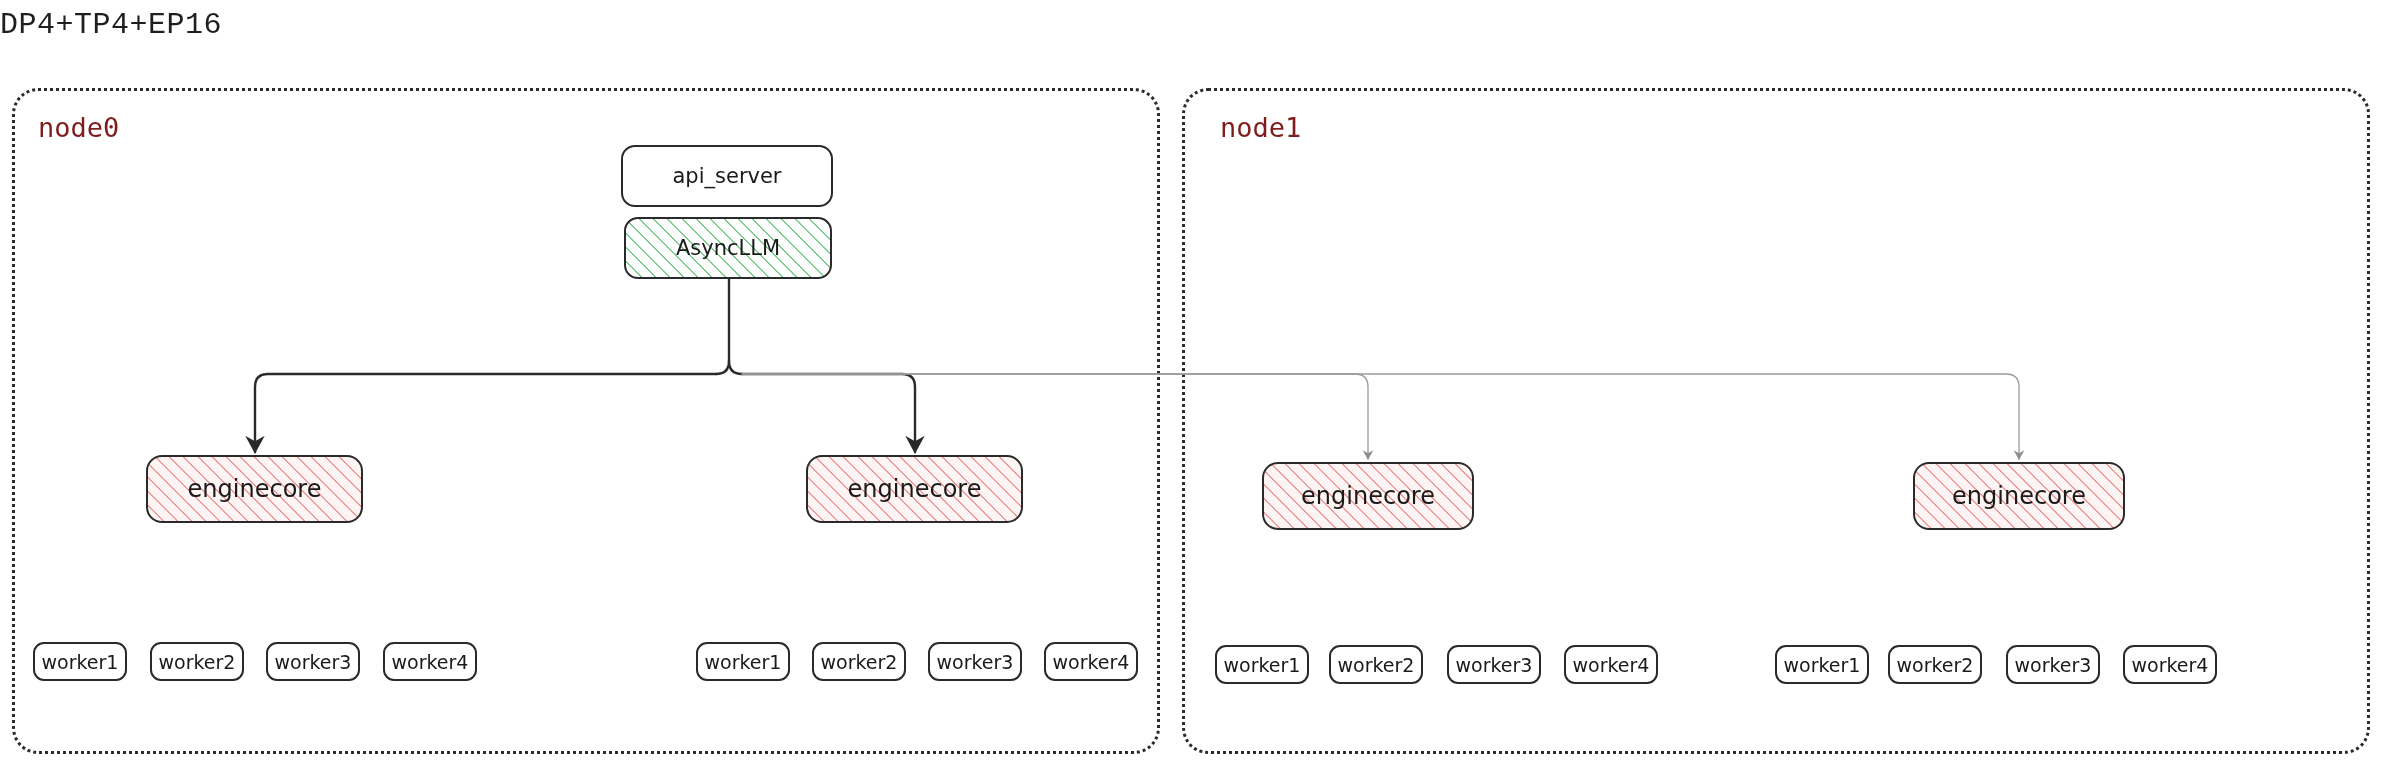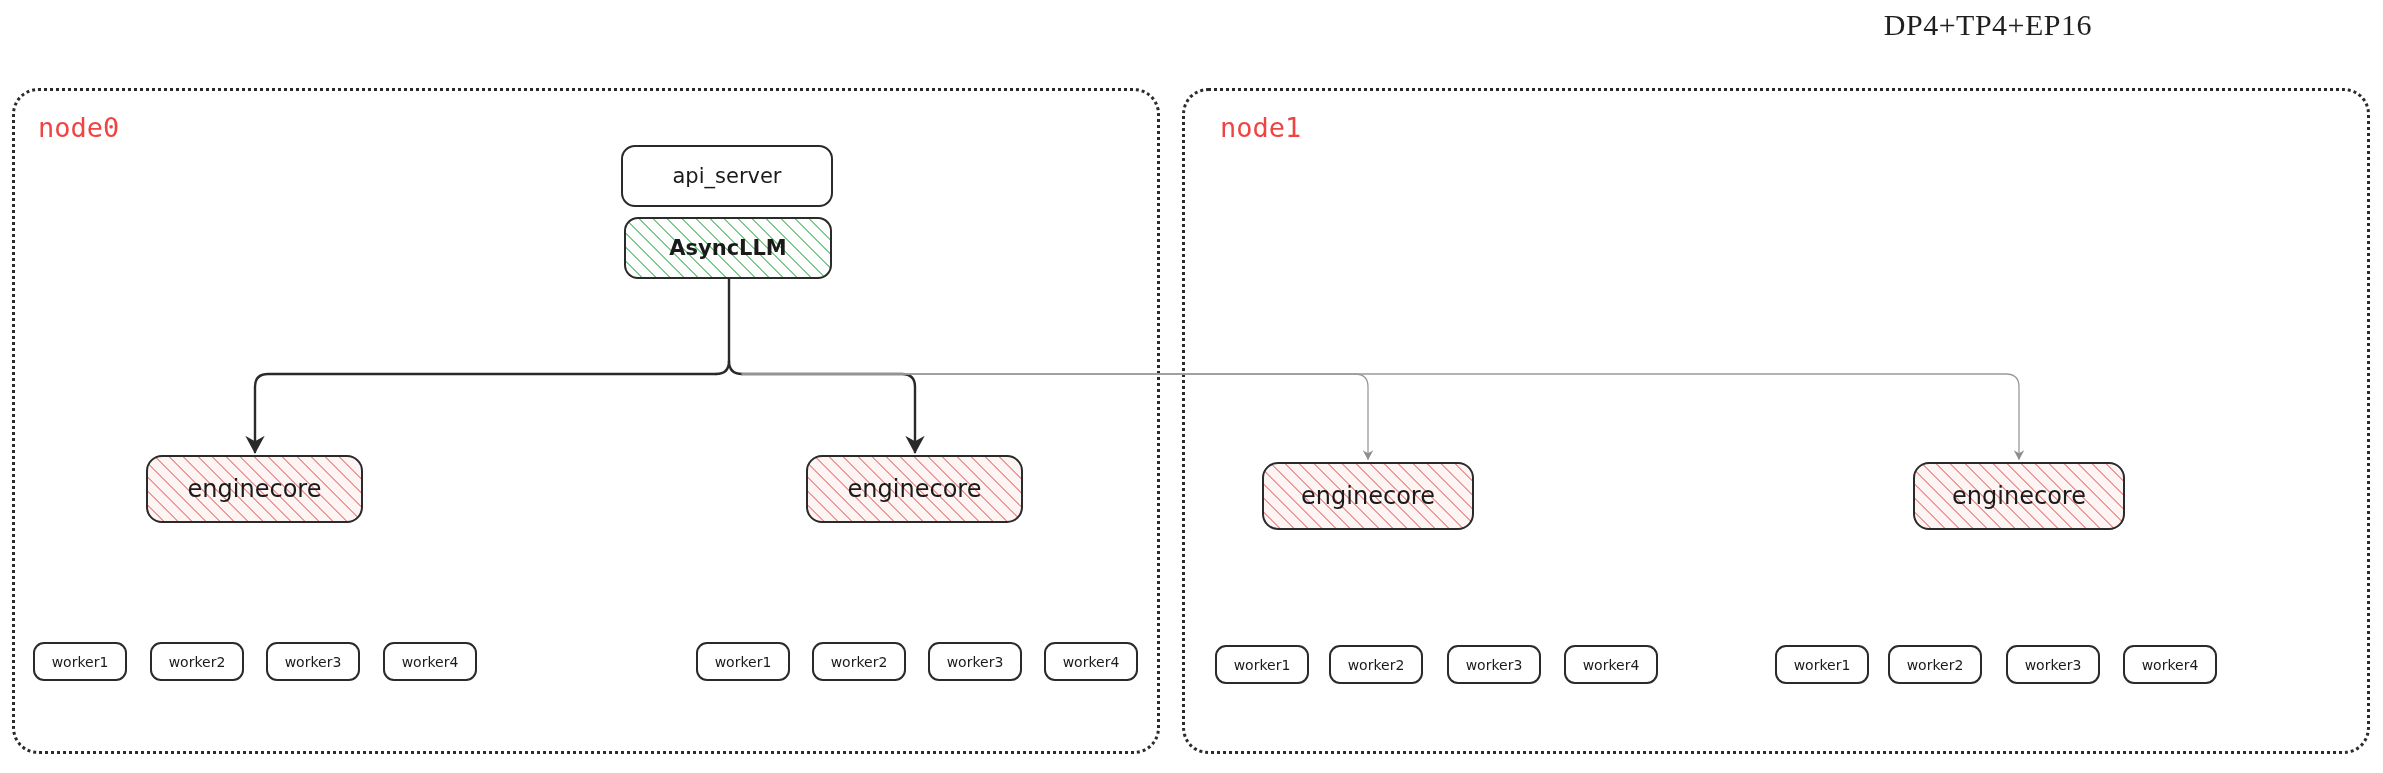--- a/index.html
+++ b/index.html
@@ -21,43 +21,43 @@
     width: 2383px;
     height: 773px;
   }
 
   
   #diagram-title {
     position: absolute;
     left: 0;
     top: 8px;
     width: 2092px;
-    text-align: right;
-    font-family: Liberation Serif, serif;
+    text-align: left;
+    font-family: Liberation Mono, monospace;
     font-size: 30px;
     font-weight: 500;
     letter-spacing: 0.5px;
     color: #1f1f1f;
     white-space: nowrap;
   }
 
   
   .node-container {
     position: absolute;
     border: 3px dotted #2b2b2b;
     border-radius: 26px;
     box-sizing: border-box;
     background: transparent;
   }
   .node-label {
     position: absolute;
     font-family: "DejaVu Sans Mono", monospace;
     font-size: 27px;
     font-weight: 500;
-    color: #ef4444;
+    color: #7f1d1d;
     white-space: nowrap;
   }
 
   
   .box {
     position: absolute;
     box-sizing: border-box;
     display: flex;
     align-items: center;
     justify-content: center;
@@ -78,41 +78,40 @@
     border-radius: 14px;
     font-size: 21px;
     background-color: #ffffff;
     background-image: repeating-linear-gradient(
       45deg,
       rgba(103, 194, 124, 0.85) 0px,
       rgba(103, 194, 124, 0.85) 1.4px,
       rgba(255,255,255,0) 1.4px,
       rgba(255,255,255,0) 10px
     );
-    font-weight: bold;
   }
 
   .box-enginecore {
     border: 2.4px solid #2a2a2a;
     border-radius: 16px;
     font-size: 24px;
     background-color: #fdf4f4;
     background-image: repeating-linear-gradient(
       45deg,
       rgba(232, 126, 126, 0.75) 0px,
       rgba(232, 126, 126, 0.75) 1.4px,
       rgba(255,255,255,0) 1.4px,
       rgba(255,255,255,0) 10px
     );
   }
 
   .box-worker {
     border: 2.2px solid #2a2a2a;
     border-radius: 11px;
-    font-size: 14px;
+    font-size: 19px;
     background: #ffffff;
     padding: 0 10px;
   }
 
   
   #connectors {
     position: absolute;
     left: 0; top: 0;
     width: 2383px;
     height: 773px;

